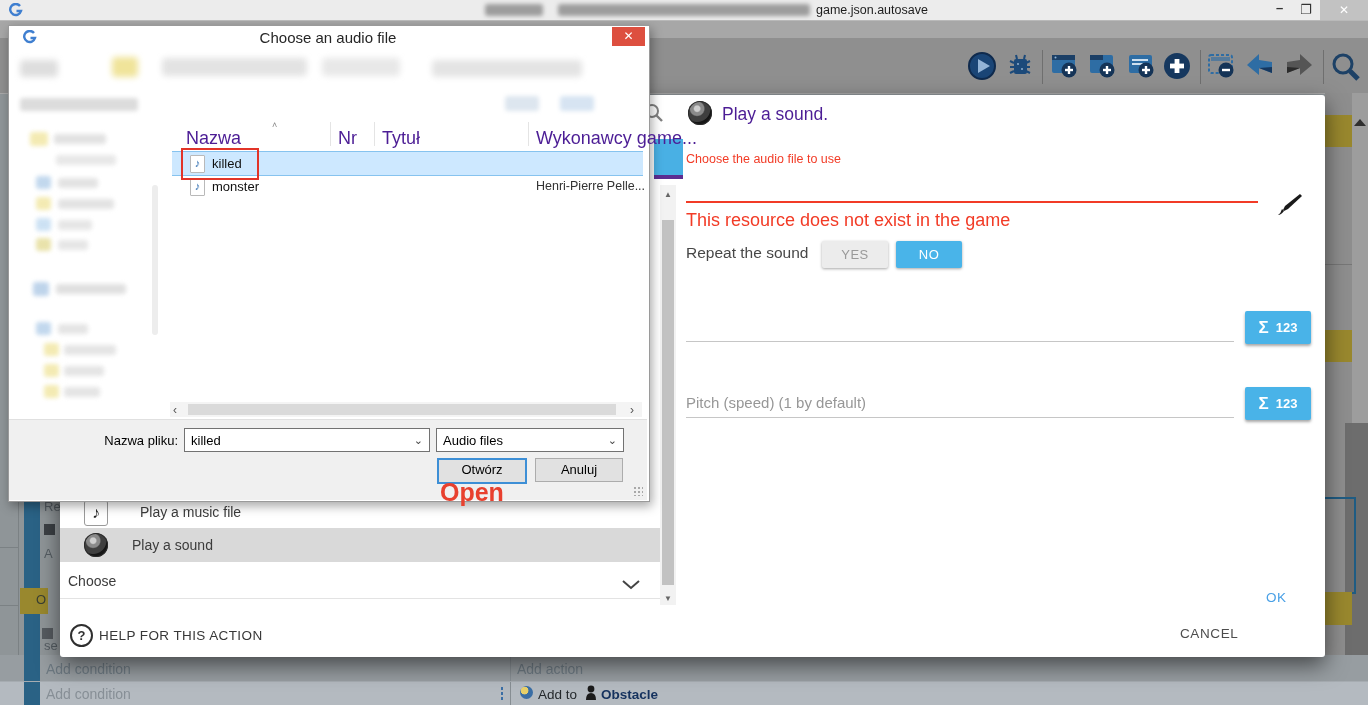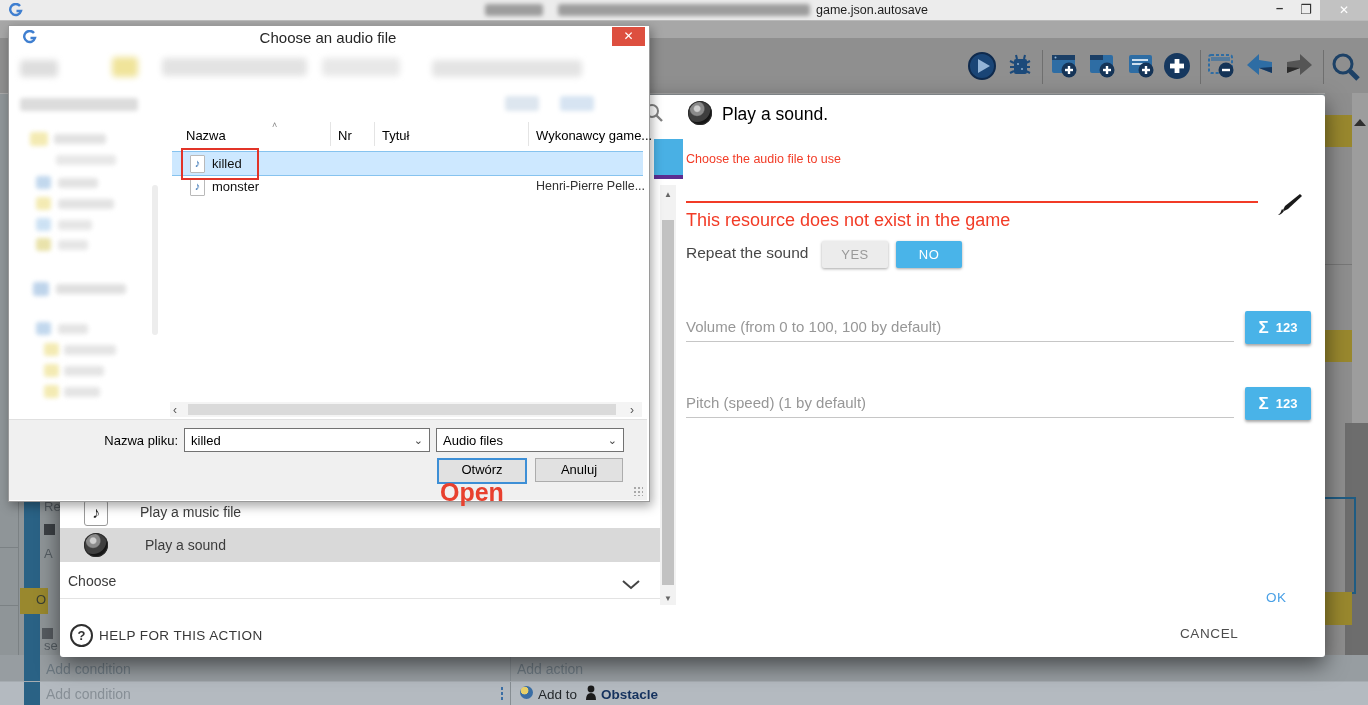--- a/index.html
+++ b/index.html
@@ -46,21 +46,21 @@
            display:flex;align-items:center;justify-content:center;gap:7px;z-index:3;position:absolute;}
   .fieldline{border-bottom:1px solid #c6c6c6;z-index:3;position:absolute;}
   .textbtn{font-size:13.5px;letter-spacing:.6px;z-index:3;position:absolute;font-weight:500;}
 
   
   .win-dialog{left:8px;top:25px;width:640px;height:475px;background:#ffffff;border:1px solid #9a9a9a;
               box-shadow:2px 4px 10px rgba(0,0,0,.35);z-index:4;}
   .wd{position:absolute;z-index:4;}
   .wd-title{font-size:15px;color:#262626;}
   .wd-close{background:#dd4f3f;color:#fff;font-size:12px;font-weight:bold;text-align:center;line-height:19px;}
-  .colhead{font-size:13px;color:#000000;white-space:nowrap;}
+  .colhead{font-size:18px;color:#4c1d95;white-space:nowrap;}
   .colsep{width:1px;background:#e4e4e4;}
   .filerow-sel{background:#cde8ff;border-top:1px solid #86c3ef;border-bottom:1px solid #86c3ef;}
   .cell{font-size:13px;color:#101010;white-space:nowrap;}
   .noteicon{width:13px;height:16px;background:#fff;border:1px solid #b9b9b9;color:#2e6db0;
             font-size:11px;line-height:15px;text-align:center;border-radius:1px;}
   .combo{background:#fff;border:1px solid #727272;font-size:13px;color:#000;display:flex;
          align-items:center;padding:0 6px;justify-content:space-between;}
   .winbtn{background:#e1e1e1;border:1px solid #acacac;font-size:13px;color:#000;
           text-align:center;line-height:22px;}
   .annot{z-index:5;position:absolute;}
@@ -218,52 +218,51 @@
   <div class="gd" style="left:664px;top:190px;font-size:8px;color:#666">▲</div>
   <div class="gd" style="left:662px;top:220px;width:12px;height:365px;background:#c2c2c2"></div>
   <div class="gd" style="left:664px;top:594px;font-size:8px;color:#666">▼</div>
 
   <div class="gd listrow" style="top:496px;height:32px;background:#fff">
     <div class="abs sqicon" style="left:24px;top:4px">♪</div>
     <div class="abs listlabel" style="left:80px;top:8px">Play a music file</div>
   </div>
   <div class="gd listrow" style="top:528px;height:34px;background:#d9d9d9">
     <div class="abs speaker" style="left:24px;top:5px;width:24px;height:24px"></div>
-    <div class="abs listlabel" style="left:85px;top:9px">Play a sound</div>
+    <div class="abs listlabel" style="left:72px;top:9px">Play a sound</div>
   </div>
   <div class="gd listrow" style="top:562px;height:36px;background:#fff;border-bottom:1px solid #e3e3e3">
     <div class="abs listlabel" style="left:8px;top:11px">Choose</div>
     <div class="abs" style="left:562px;top:14px">
       <svg width="18" height="10">
           <polyline points="1,1 9,8 17,1" fill="none" stroke="#444" stroke-width="2"></polyline>
         </svg>
     </div>
   </div>
 
   <div class="gd" style="left:70px;top:624px;width:19px;height:19px;border:2px solid #2f2f2f;border-radius:50%;text-align:center;line-height:19px;font-size:13px;font-weight:bold;color:#2f2f2f">?</div>
   <div class="gd" style="left:99px;top:628px;font-size:13.5px;color:#383838;letter-spacing:.4px">HELP FOR THIS ACTION</div>
   <div class="textbtn" style="left:1180px;top:626px;color:#4d4d4d">CANCEL</div>
   <div class="textbtn" style="left:1266px;top:590px;color:#49a0e6">OK</div>
 
   <div class="gd speaker" style="left:688px;top:101px;width:24px;height:24px"></div>
-  <div class="gd" style="left:722px;top:104px;font-size:17.5px;color:#000000">Play a sound.</div>
+  <div class="gd" style="left:722px;top:104px;font-size:17.5px;color:#4c1d95">Play a sound.</div>
   <div class="gd red" style="left:686px;top:152px;font-size:12.5px">Choose the audio file to use</div>
   <div class="gd" style="left:686px;top:201px;width:572px;height:2px;background:#f23b26"></div>
   <div class="gd" style="left:1276px;top:192px">
     <svg width="26" height="26">
         <path d="M24 2 L26 4 L12 17 L8 19 L7 18 L9 14 Z" fill="#1a1a1a"></path>
         <path d="M8 19 Q5 23 2 23 Q5 21 6 17 Z" fill="#1a1a1a"></path>
       </svg>
   </div>
   <div class="gd red" style="left:686px;top:210px;font-size:18px">This resource does not exist in the game</div>
   <div class="gd" style="left:686px;top:244px;font-size:15.5px;color:#474747">Repeat the sound</div>
   <div class="flatbtn" style="left:822px;top:241px;width:66px;height:27px;background:#ececec;color:#9a9a9a">YES</div>
   <div class="flatbtn" style="left:896px;top:241px;width:66px;height:27px;background:#49b4e9;color:#fff">NO</div>
 
-  <div class="gd" style="left:686px;top:318px;font-size:15px;color:#979797">Volume (from 0 to 100, 100 by default)</div>
   <div class="fieldline" style="left:686px;top:341px;width:548px"></div>
   <div class="exprbtn" style="left:1245px;top:311px;width:66px;height:33px">
     <span style="font-size:17px;font-weight:bold">Σ</span>
     <span style="font-size:13px;font-weight:bold">123</span>
   </div>
 
   <div class="gd" style="left:686px;top:394px;font-size:15px;color:#979797">Pitch (speed) (1 by default)</div>
   <div class="fieldline" style="left:686px;top:417px;width:548px"></div>
   <div class="exprbtn" style="left:1245px;top:387px;width:66px;height:33px">
     <span style="font-size:17px;font-weight:bold">Σ</span>

